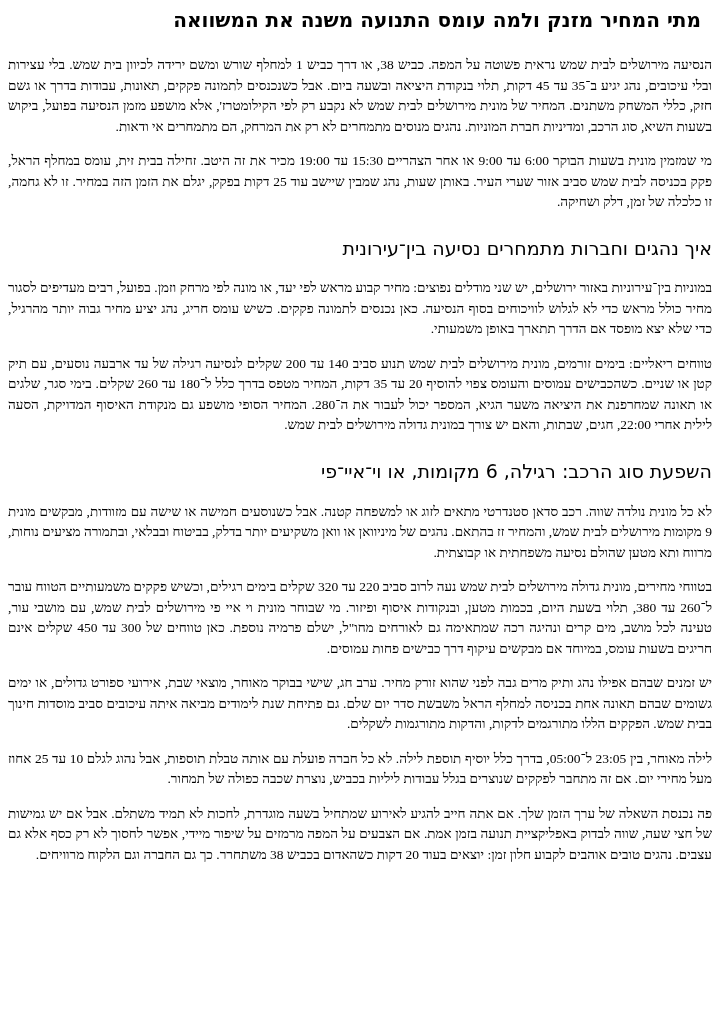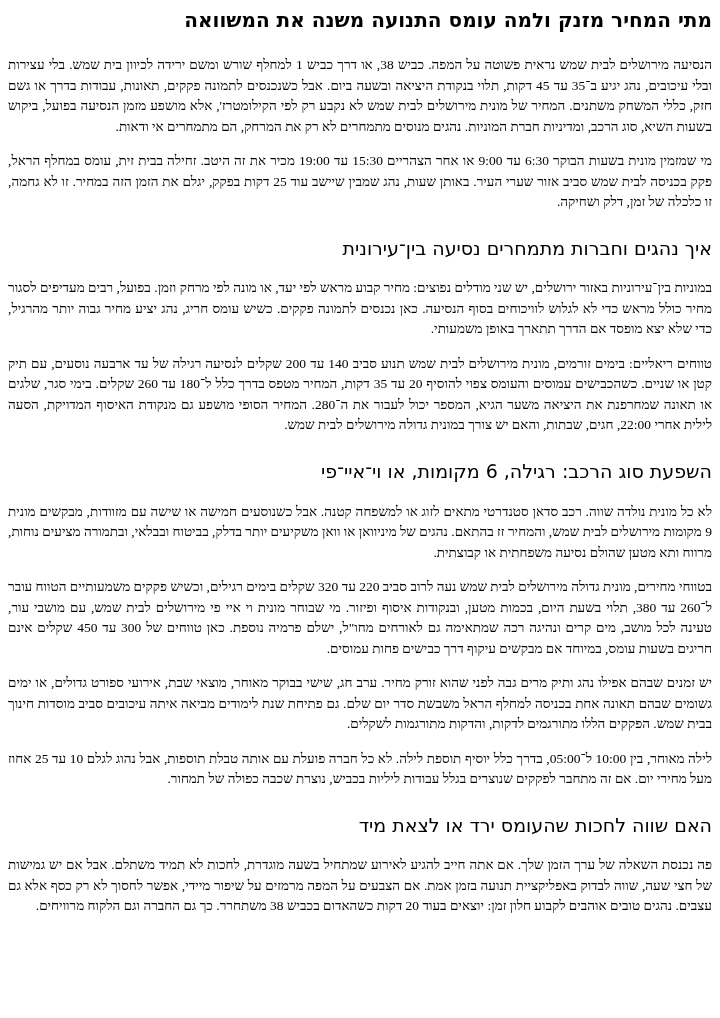--- a/index.html
+++ b/index.html
@@ -10,21 +10,21 @@
     box-sizing: border-box;
     background: #ffffff;
     color: #000000;
     direction: rtl;
     padding: 4px 8px 0 8px;
     font-family: "DejaVu Sans", sans-serif;
   }
   .page h1 {
     font-size: 20px;
     font-weight: bold;
-    margin: 4px 0 22px 0;
+    margin: 4px 11px 22px 0;
     line-height: 1.25;
     text-align: right;
   }
   .page h2 {
     font-size: 19px;
     font-weight: normal;
     margin: 24px 0 18px 0;
     line-height: 1.25;
     text-align: right;
   }
@@ -39,36 +39,35 @@
 </style>
 </head>
 <body>
 
 <div class="page">
 
   <h1>מתי המחיר מזנק ולמה עומס התנועה משנה את המשוואה</h1>
 
   <p>הנסיעה מירושלים לבית שמש נראית פשוטה על המפה. כביש 38, או דרך כביש 1 למחלף שורש ומשם ירידה לכיוון בית שמש. בלי עצירות ובלי עיכובים, נהג יגיע ב־35 עד 45 דקות, תלוי בנקודת היציאה ובשעה ביום. אבל כשנכנסים לתמונה פקקים, תאונות, עבודות בדרך או גשם חזק, כללי המשחק משתנים. המחיר של מונית מירושלים לבית שמש לא נקבע רק לפי הקילומטרז', אלא מושפע מזמן הנסיעה בפועל, ביקוש בשעות השיא, סוג הרכב, ומדיניות חברת המוניות. נהגים מנוסים מתמחרים לא רק את המרחק, הם מתמחרים אי ודאות.</p>
 
-  <p>מי שמזמין מונית בשעות הבוקר 6:30 עד 9:00 או אחר הצהריים 15:30 עד 19:00 מכיר את זה היטב. זחילה בבית זית, עומס במחלף הראל, פקק בכניסה לבית שמש סביב אזור שערי העיר. באותן שעות, נהג שמבין שיישב עוד 25 דקות בפקק, יגלם את הזמן הזה במחיר. זו לא גחמה, זו כלכלה של זמן, דלק ושחיקה.</p>
+  <p>מי שמזמין מונית בשעות הבוקר 6:00 עד 9:00 או אחר הצהריים 15:30 עד 19:00 מכיר את זה היטב. זחילה בבית זית, עומס במחלף הראל, פקק בכניסה לבית שמש סביב אזור שערי העיר. באותן שעות, נהג שמבין שיישב עוד 25 דקות בפקק, יגלם את הזמן הזה במחיר. זו לא גחמה, זו כלכלה של זמן, דלק ושחיקה.</p>
 
   <h2>איך נהגים וחברות מתמחרים נסיעה בין־עירונית</h2>
 
   <p>במוניות בין־עירוניות באזור ירושלים, יש שני מודלים נפוצים: מחיר קבוע מראש לפי יעד, או מונה לפי מרחק וזמן. בפועל, רבים מעדיפים לסגור מחיר כולל מראש כדי לא לגלוש לוויכוחים בסוף הנסיעה. כאן נכנסים לתמונה פקקים. כשיש עומס חריג, נהג יציע מחיר גבוה יותר מהרגיל, כדי שלא יצא מופסד אם הדרך תתארך באופן משמעותי.</p>
 
   <p>טווחים ריאליים: בימים זורמים, מונית מירושלים לבית שמש תנוע סביב 140 עד 200 שקלים לנסיעה רגילה של עד ארבעה נוסעים, עם תיק קטן או שניים. כשהכבישים עמוסים והעומס צפוי להוסיף 20 עד 35 דקות, המחיר מטפס בדרך כלל ל־180 עד 260 שקלים. בימי סגר, שלגים או תאונה שמחרפנת את היציאה משער הגיא, המספר יכול לעבור את ה־280. המחיר הסופי מושפע גם מנקודת האיסוף המדויקת, הסעה לילית אחרי 22:00, חגים, שבתות, והאם יש צורך במונית גדולה מירושלים לבית שמש.</p>
 
   <h2>השפעת סוג הרכב: רגילה, 6 מקומות, או וי־איי־פי</h2>
 
   <p>לא כל מונית נולדה שווה. רכב סדאן סטנדרטי מתאים לזוג או למשפחה קטנה. אבל כשנוסעים חמישה או שישה עם מזוודות, מבקשים מונית 9 מקומות מירושלים לבית שמש, והמחיר זז בהתאם. נהגים של מיניוואן או וואן משקיעים יותר בדלק, בביטוח ובבלאי, ובתמורה מציעים נוחות, מרווח ותא מטען שהולם נסיעה משפחתית או קבוצתית.</p>
 
   <p>בטווחי מחירים, מונית גדולה מירושלים לבית שמש נעה לרוב סביב 220 עד 320 שקלים בימים רגילים, וכשיש פקקים משמעותיים הטווח עובר ל־260 עד 380, תלוי בשעת היום, בכמות מטען, ובנקודות איסוף ופיזור. מי שבוחר מונית וי איי פי מירושלים לבית שמש, עם מושבי עור, טעינה לכל מושב, מים קרים ונהיגה רכה שמתאימה גם לאורחים מחו"ל, ישלם פרמיה נוספת. כאן טווחים של 300 עד 450 שקלים אינם חריגים בשעות עומס, במיוחד אם מבקשים עיקוף דרך כבישים פחות עמוסים.</p>
 
 
   <p>יש זמנים שבהם אפילו נהג ותיק מרים גבה לפני שהוא זורק מחיר. ערב חג, שישי בבוקר מאוחר, מוצאי שבת, אירועי ספורט גדולים, או ימים גשומים שבהם תאונה אחת בכניסה למחלף הראל משבשת סדר יום שלם. גם פתיחת שנת לימודים מביאה איתה עיכובים סביב מוסדות חינוך בבית שמש. הפקקים הללו מתורגמים לדקות, והדקות מתורגמות לשקלים.</p>
 
-  <p>לילה מאוחר, בין 10:00 ל־05:00, בדרך כלל יוסיף תוספת לילה. לא כל חברה פועלת עם אותה טבלת תוספות, אבל נהוג לגלם 10 עד 25 אחוז מעל מחירי יום. אם זה מתחבר לפקקים שנוצרים בגלל עבודות ליליות בכביש, נוצרת שכבה כפולה של תמחור.</p>
+  <p>לילה מאוחר, בין 23:05 ל־05:00, בדרך כלל יוסיף תוספת לילה. לא כל חברה פועלת עם אותה טבלת תוספות, אבל נהוג לגלם 10 עד 25 אחוז מעל מחירי יום. אם זה מתחבר לפקקים שנוצרים בגלל עבודות ליליות בכביש, נוצרת שכבה כפולה של תמחור.</p>
 
-  <h2>האם שווה לחכות שהעומס ירד או לצאת מיד</h2>
 
   <p>פה נכנסת השאלה של ערך הזמן שלך. אם אתה חייב להגיע לאירוע שמתחיל בשעה מוגדרת, לחכות לא תמיד משתלם. אבל אם יש גמישות של חצי שעה, שווה לבדוק באפליקציית תנועה בזמן אמת. אם הצבעים על המפה מרמזים על שיפור מיידי, אפשר לחסוך לא רק כסף אלא גם עצבים. נהגים טובים אוהבים לקבוע חלון זמן: יוצאים בעוד 20 דקות כשהאדום בכביש 38 משתחרר. כך גם החברה וגם הלקוח מרוויחים.</p>
 
 </div>
 
 </body></html>

